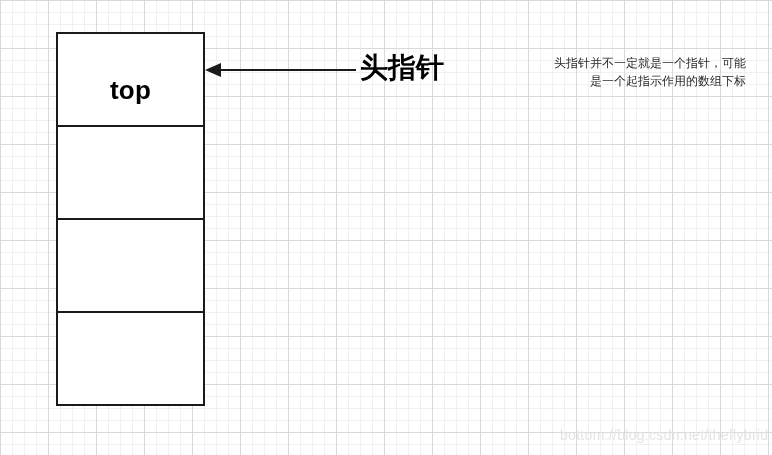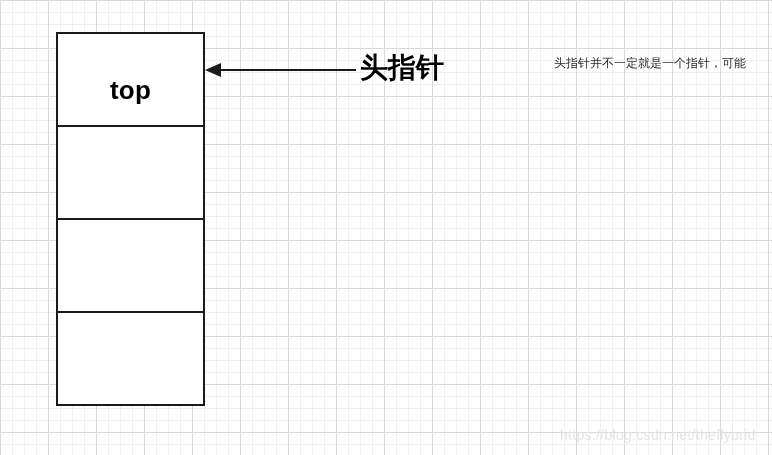--- a/index.html
+++ b/index.html
@@ -145,17 +145,18 @@
 
   <svg class="arrow" viewBox="0 0 152 24">
     <line x1="152" y1="12" x2="16" y2="12" stroke="#1a1a1a" stroke-width="2"></line>
     <polygon points="1,12 17,5 17,19" fill="#1a1a1a"></polygon>
   </svg>
 
   <div class="pointer-label">头指针</div>
 
   <div class="annotation">
     <span class="annotation-line">头指针并不一定就是一个指针，可能</span>
+    <span class="annotation-line">是一个起指示作用的数组下标</span>
   </div>
 
-  <div class="watermark">https://blog.csdn.net/theflybrid</div>
+  <div class="watermark">bottom://blog.csdn.net/theflybrid</div>
 
 </div>
 
 </body></html>

